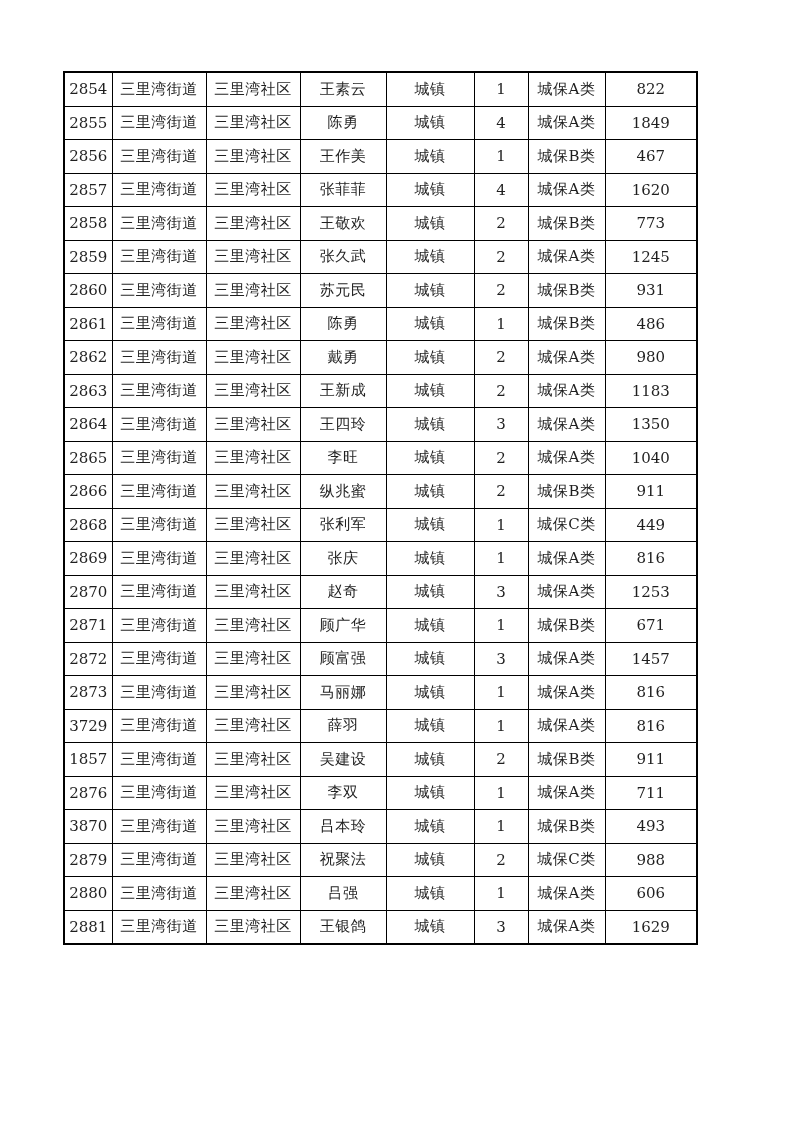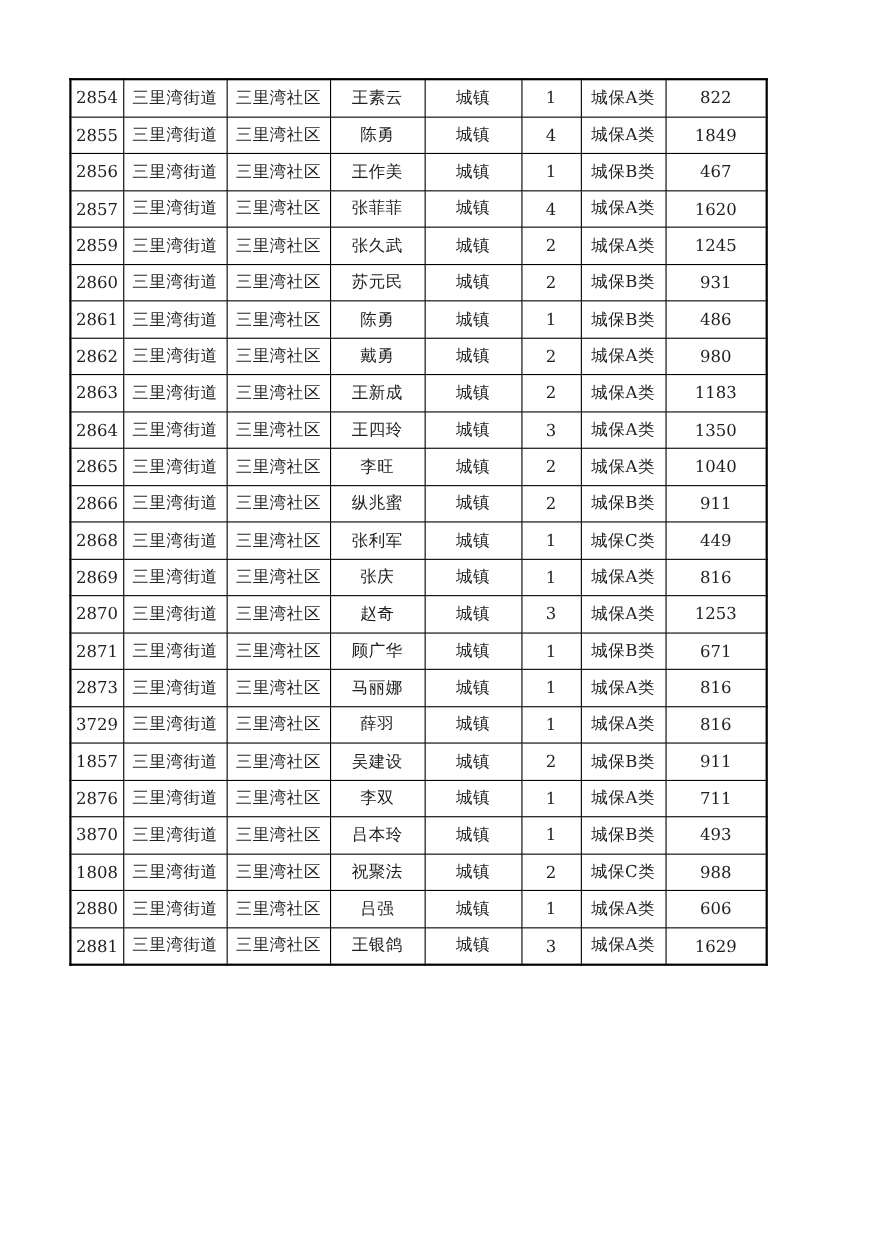--- a/index.html
+++ b/index.html
@@ -91,20 +91,30 @@
           <td class="num">2857</td>
           <td>三里湾街道</td>
           <td>三里湾社区</td>
           <td>张菲菲</td>
           <td>城镇</td>
           <td class="num">4</td>
           <td>城保A类</td>
           <td class="num">1620</td>
         </tr>
         <tr>
+          <td class="num">2858</td>
+          <td>三里湾街道</td>
+          <td>三里湾社区</td>
+          <td>王敬欢</td>
+          <td>城镇</td>
+          <td class="num">2</td>
+          <td>城保B类</td>
+          <td class="num">773</td>
+        </tr>
+        <tr>
           <td class="num">2859</td>
           <td>三里湾街道</td>
           <td>三里湾社区</td>
           <td>张久武</td>
           <td>城镇</td>
           <td class="num">2</td>
           <td>城保A类</td>
           <td class="num">1245</td>
         </tr>
         <tr>
@@ -211,20 +221,30 @@
           <td class="num">2871</td>
           <td>三里湾街道</td>
           <td>三里湾社区</td>
           <td>顾广华</td>
           <td>城镇</td>
           <td class="num">1</td>
           <td>城保B类</td>
           <td class="num">671</td>
         </tr>
         <tr>
+          <td class="num">2872</td>
+          <td>三里湾街道</td>
+          <td>三里湾社区</td>
+          <td>顾富强</td>
+          <td>城镇</td>
+          <td class="num">3</td>
+          <td>城保A类</td>
+          <td class="num">1457</td>
+        </tr>
+        <tr>
           <td class="num">2873</td>
           <td>三里湾街道</td>
           <td>三里湾社区</td>
           <td>马丽娜</td>
           <td>城镇</td>
           <td class="num">1</td>
           <td>城保A类</td>
           <td class="num">816</td>
         </tr>
         <tr>
@@ -261,21 +281,21 @@
           <td class="num">3870</td>
           <td>三里湾街道</td>
           <td>三里湾社区</td>
           <td>吕本玲</td>
           <td>城镇</td>
           <td class="num">1</td>
           <td>城保B类</td>
           <td class="num">493</td>
         </tr>
         <tr>
-          <td class="num">1808</td>
+          <td class="num">2879</td>
           <td>三里湾街道</td>
           <td>三里湾社区</td>
           <td>祝聚法</td>
           <td>城镇</td>
           <td class="num">2</td>
           <td>城保C类</td>
           <td class="num">988</td>
         </tr>
         <tr>
           <td class="num">2880</td>

